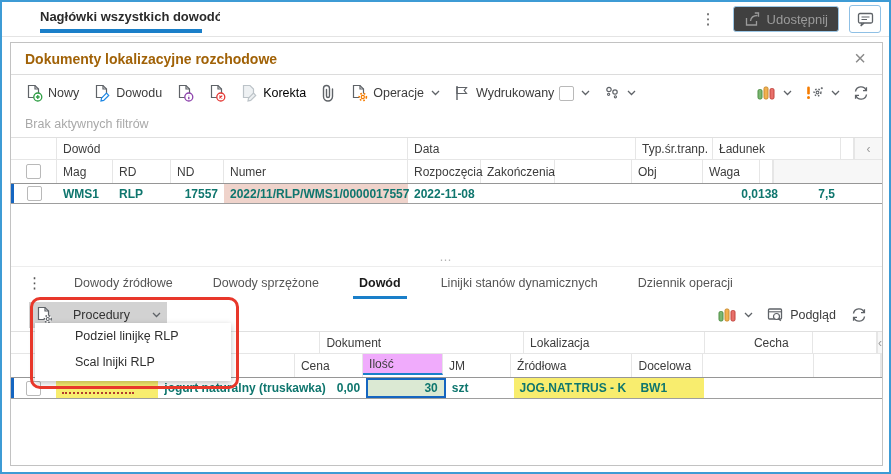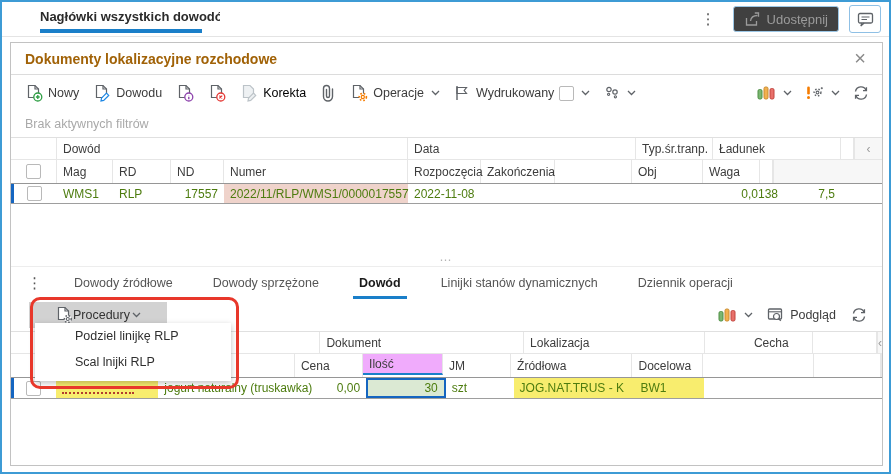--- a/index.html
+++ b/index.html
@@ -31,21 +31,21 @@
   
   .filterbar{height:26px;line-height:26px;padding-left:14px;font-size:12.5px;color:#a9a9a9;}
 
   
   .grid{border-top:1px solid #e0e0e0;}
   .grow{display:flex;align-items:stretch;}
   .ghead .gc{border-right:1px solid #e6e6e6;box-sizing:border-box;font-size:12px;color:#3c3c3c;padding:0 6px;display:flex;align-items:center;}
   .ggroup{height:21px;border-bottom:1px solid #e6e6e6;}
   .gsub{height:23px;border-bottom:1px solid #969696;}
   .gdata{height:19px;border-bottom:1px solid #9e9e9e;position:relative;}
-  .gdata .gc{font-size:12px;color:#4d7c0f;padding:0 6px;display:flex;align-items:center;box-sizing:border-box;white-space:nowrap;}
+  .gdata .gc{font-size:12px;color:#0f766e;padding:0 6px;display:flex;align-items:center;box-sizing:border-box;white-space:nowrap;font-weight:bold;}
   .num{justify-content:flex-end;}
   .selbar{position:absolute;left:0;top:0;bottom:0;width:3px;background:#1565c0;}
   .rail{flex:1;background:#f7f7f7;border-left:1px solid #e6e6e6;display:flex;align-items:center;justify-content:center;color:#9a9a9a;font-size:12px;}
   
   .tc0{width:46px;justify-content:center;}
   .tmag{width:56px;} .trd{width:58px;} .tnd{width:53px;} .tnumer{width:184px;}
   .tdow{width:81px;} .trozp{width:73px;} .tzak{width:74px;} .ttyp{width:77px;}
   .tobj{width:71px;} .twaga{width:57px;} .tx{width:13px;}
   .g-dowod{width:351px;} .g-data{width:228px;} .g-ladunek{width:128px;}
   .numer-cell{background:#efd3cb;}
@@ -65,21 +65,21 @@
 
   
   .dtabs{height:32px;display:flex;align-items:center;border-top:1px solid #ededed;padding-left:10px;}
   .dtabs .dots{color:#555;font-size:15px;padding:0 12px 0 6px;}
   .dtab{position:relative;height:32px;display:flex;align-items:center;padding:0 20px;font-size:12.5px;color:#555;white-space:nowrap;}
   .dtab.active{font-weight:bold;color:#1a1a1a;}
   .dtab.active:after{content:"";position:absolute;left:14px;right:14px;bottom:0;height:3px;background:#1a7fc9;}
 
   
   .toolbar2{position:relative;height:32px;display:flex;align-items:center;padding-left:18px;}
-  .proc-btn{display:flex;align-items:center;gap:0;background:#d2d2d2;height:26px;padding:0 26px;font-size:12.5px;color:#333;text-align:center;}
+  .proc-btn{display:flex;align-items:center;gap:20px;background:#d2d2d2;height:26px;padding:0 6px;font-size:12.5px;color:#333;text-align:center;}
   .toolbar2-right{position:absolute;right:14px;top:0;height:32px;display:flex;align-items:center;gap:14px;}
   .pv{display:flex;align-items:center;gap:5px;font-size:12.5px;color:#3c3c3c;}
 
   
   .popup{position:absolute;left:24px;top:280px;width:196px;height:58px;background:#fff;box-shadow:0 2px 6px rgba(0,0,0,.25);z-index:5;}
   .popup .mi{height:26px;line-height:26px;padding-left:40px;font-size:12.5px;color:#2f2f2f;white-space:nowrap;}
   .annotation{position:absolute;left:19px;top:254px;width:203px;height:86px;border:3px solid #e8372a;border-radius:10px;z-index:6;pointer-events:none;}
 
   .icon{display:inline-flex;align-items:center;}
 </style>

